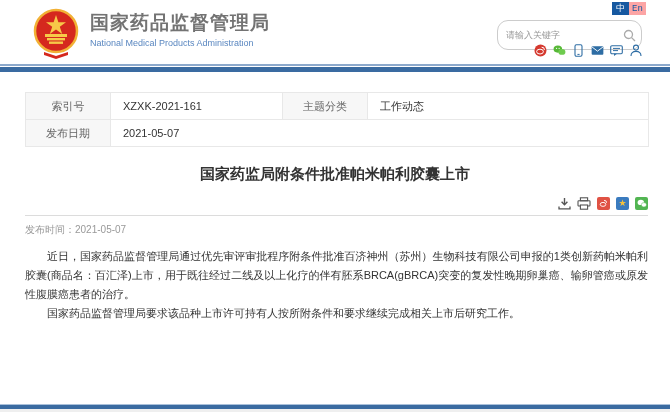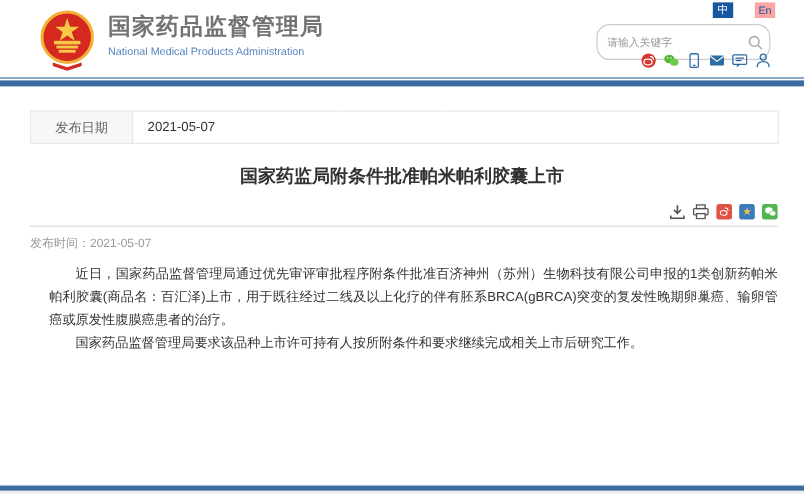--- a/index.html
+++ b/index.html
@@ -10,21 +10,21 @@
   
   .header { position:relative; width:100%; height:64px; background:#ffffff; }
   .logo { position:absolute; left:30px; top:6px; width:52px; height:54px; }
   .site-title-wrap { position:absolute; left:90px; top:10px; }
   .site-title { font-size:19px; font-weight:bold; color:#737373; letter-spacing:1px; line-height:26px; }
   .site-subtitle { font-size:9px; color:#5a87c0; margin-top:2px; }
 
   .lang-toggle { position:absolute; right:24px; top:2px; display:flex; }
   .lang-item { width:17px; height:13px; font-size:9px; display:flex; align-items:center; justify-content:center; cursor:pointer; }
   .lang-zh { background:#1658a0; color:#ffffff; }
-  .lang-en { background:#fca5a5; color:#1658a0; margin-left:18px; }
+  .lang-en { background:#fca5a5; color:#1658a0; margin-left:0;font-family:Liberation Mono, monospace; }
 
   .search-box { position:absolute; right:28px; top:20px; width:145px; height:30px; border:1px solid #cccccc; border-radius:11px; background:#ffffff; display:flex; align-items:center; padding:0 8px; }
   .search-input { flex:1; border:none; outline:none; font-size:9px; color:#555; background:transparent; font-family:"Liberation Sans", sans-serif; }
   .search-input::placeholder { color:#999999; }
   .search-btn { width:14px; height:14px; background:none; border:none; cursor:pointer; padding:0; display:flex; align-items:center; justify-content:center; }
 
   .header-social { position:absolute; right:28px; top:44px; display:flex; gap:6px; align-items:center; }
   .hs-icon { width:13px; height:13px; display:flex; align-items:center; justify-content:center; cursor:pointer; }
 
   
@@ -45,21 +45,21 @@
   .tool-btn { background:none; border:none; padding:0; cursor:pointer; width:14px; height:14px; display:flex; align-items:center; justify-content:center; }
   .share-sq { width:13px; height:13px; border-radius:2px; display:flex; align-items:center; justify-content:center; cursor:pointer; }
   .share-weibo { background:#e05244; }
   .share-star { background:#3a7bbf; color:#f5c23c; font-size:9px; line-height:1; }
   .share-wechat { background:#52b552; }
 
   .title-divider { width:623px; margin:5px 0 0 25px; border-bottom:1px solid #dcdcdc; }
   .publish-time { width:623px; margin:7px 0 0 25px; text-align:left; font-size:10px; color:#999999; }
 
   .article-body { width:623px; margin:10px 0 0 25px; }
-  .article-body p { font-size:11px; color:#333333; line-height:19px; text-indent:2em; text-align:justify;margin-left:16px; }
+  .article-body p { font-size:11px; color:#333333; line-height:19px; text-indent:2em; text-align:justify; }
 
   
   .footer-band { position:absolute; left:0; bottom:0; width:100%; }
   .footer-band .light { height:1px; background:#a9c0da; }
   .footer-band .dark { height:4px; background:#3a6ba1; }
   .footer-band .grey { height:3px; background:#efefef; }
 </style>
 </head>
 <body>
 
@@ -150,20 +150,26 @@
   </div>
 
   <table class="doc-table">
     <colgroup>
         <col style="width:85px">
         <col style="width:172px">
         <col style="width:85px">
         <col style="width:281px">
       </colgroup>
     <tbody>
+        <tr>
+      <td class="lbl">索引号</td>
+      <td>XZXK-2021-161</td>
+      <td class="lbl">主题分类</td>
+      <td>工作动态</td>
+    </tr>
     <tr>
       <td class="lbl">发布日期</td>
       <td colspan="3">2021-05-07</td>
     </tr>
   </tbody>
     </table>
 
   <div class="article-title">国家药监局附条件批准帕米帕利胶囊上市</div>
 
   <div class="tools-row">

